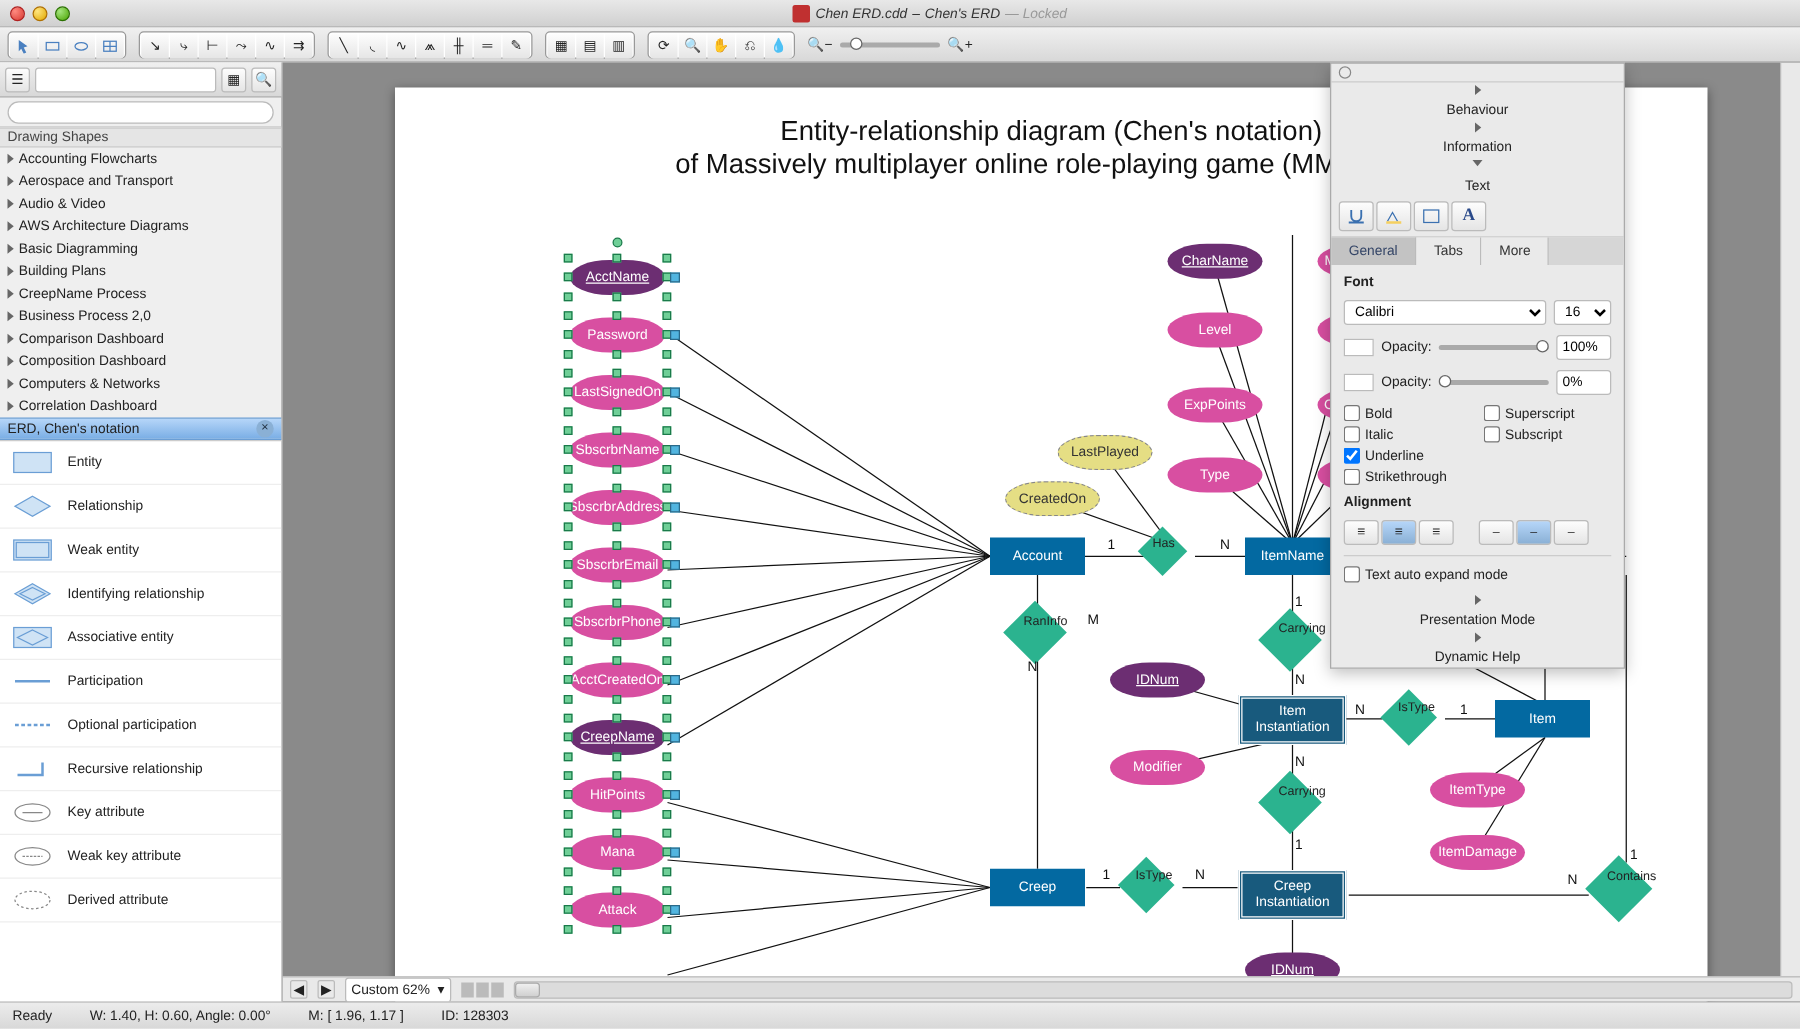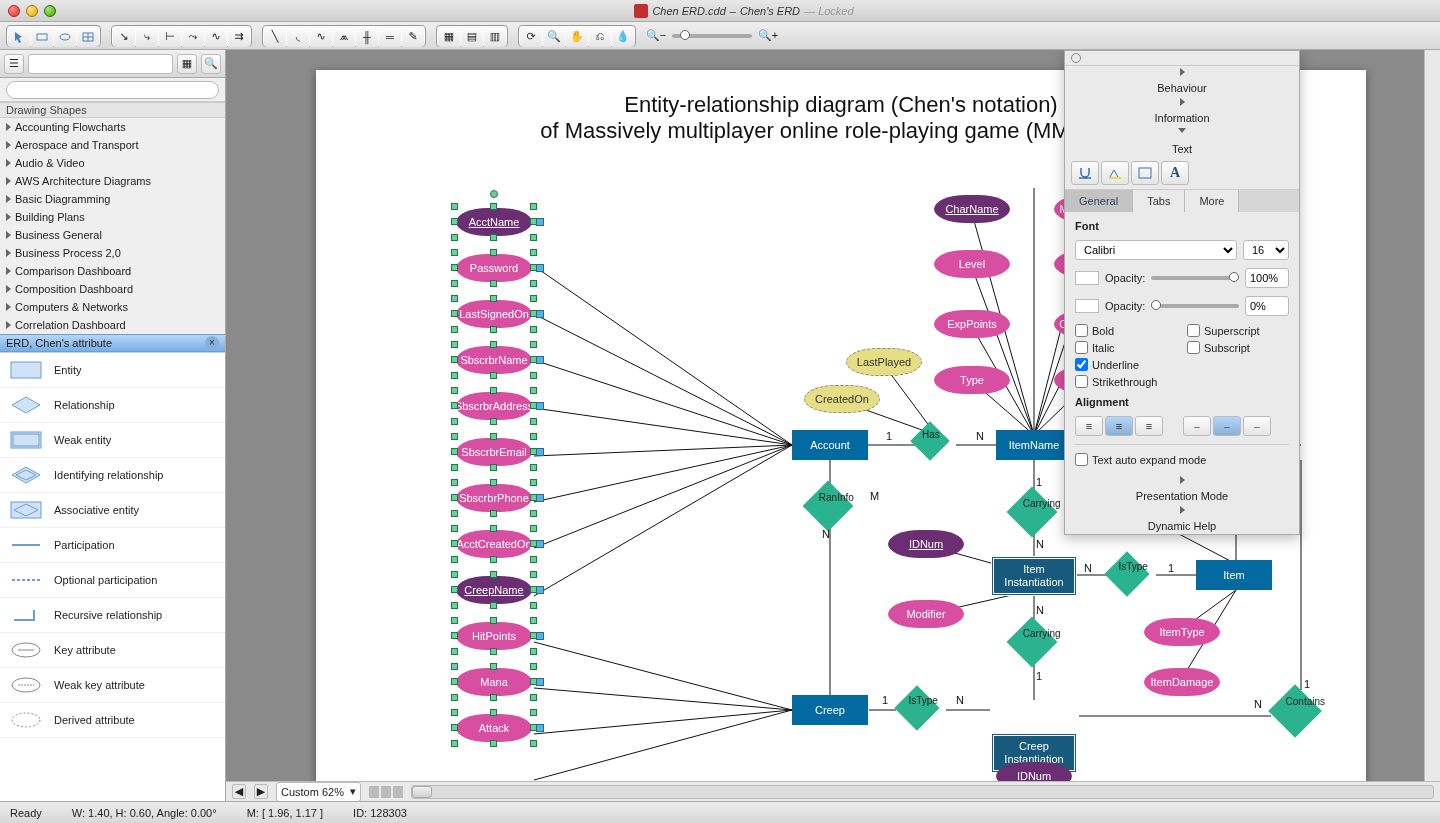--- a/index.html
+++ b/index.html
@@ -220,21 +220,21 @@
       <div class="sb-lib">
           <span class="tri"></span>
           <span>Basic Diagramming</span>
         </div>
       <div class="sb-lib">
           <span class="tri"></span>
           <span>Building Plans</span>
         </div>
       <div class="sb-lib">
           <span class="tri"></span>
-          <span>Business General</span>
+          <span>CreepName Process</span>
         </div>
       <div class="sb-lib">
           <span class="tri"></span>
           <span>Business Process 2,0</span>
         </div>
       <div class="sb-lib">
           <span class="tri"></span>
           <span>Comparison Dashboard</span>
         </div>
       <div class="sb-lib">
@@ -244,21 +244,21 @@
       <div class="sb-lib">
           <span class="tri"></span>
           <span>Computers &amp; Networks</span>
         </div>
       <div class="sb-lib">
           <span class="tri"></span>
           <span>Correlation Dashboard</span>
         </div>
     </div>
     <div class="sb-sel">
-      <span>ERD, Chen's attribute</span>
+      <span>ERD, Chen's notation</span>
       <span class="close">×</span>
     </div>
     <div class="shapes">
       <div class="shape-row">
           <div class="shape-icon">
             <svg width="32" height="18">
               <rect x="1" y="1" width="30" height="16" fill="#cfe3f5" stroke="#6a9ed5"></rect>
             </svg>
           </div>
           <span>Entity</span>
@@ -581,21 +581,21 @@
 
       <div class="node att-der" style="left:530px;top:278px;">LastPlayed</div>
       <div class="node att-der" style="left:488px;top:315px;">CreatedOn</div>
       <div class="node att-der" style="left:786px;top:428px;">WhenCreated</div>
 
       <div class="node ent" style="left:476px;top:360px;">Account</div>
       <div class="node ent" style="left:680px;top:360px;">ItemName</div>
       <div class="node ent" style="left:880px;top:490px;">Item</div>
       <div class="node ent" style="left:476px;top:625px;">Creep</div>
       <div class="node ent-weak" style="left:675px;top:486px;line-height:1.2;">Item Instantiation</div>
-      <div class="node ent-weak" style="left:675px;top:626px;line-height:1.2;margin-top:37px;">Creep Instantiation</div>
+      <div class="node ent-weak" style="left:675px;top:626px;line-height:1.2;">Creep Instantiation</div>
 
       <div style="position:absolute;left:600px;top:357px;">
           <div class="diamond" style="width:28px;height:28px;">
             <span>Has</span>
           </div>
         </div>
       <div style="position:absolute;left:830px;top:352px;">
           <div class="diamond" style="width:38px;height:38px;">
             <span>Contains</span>
           </div>

